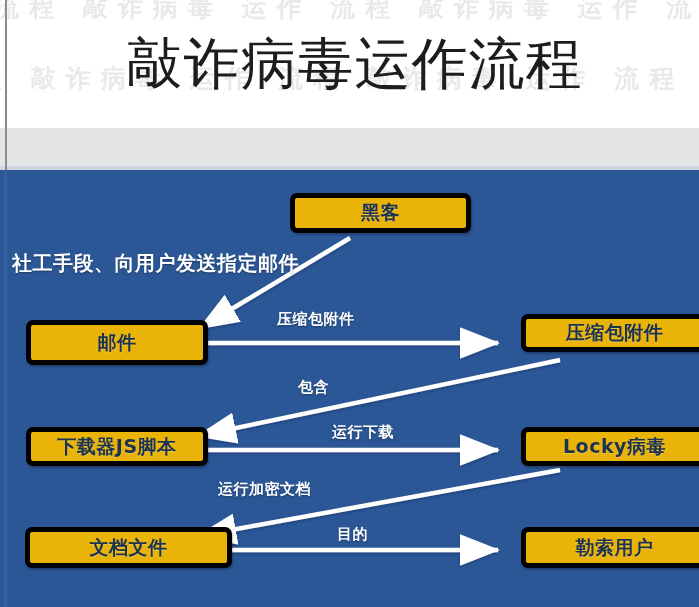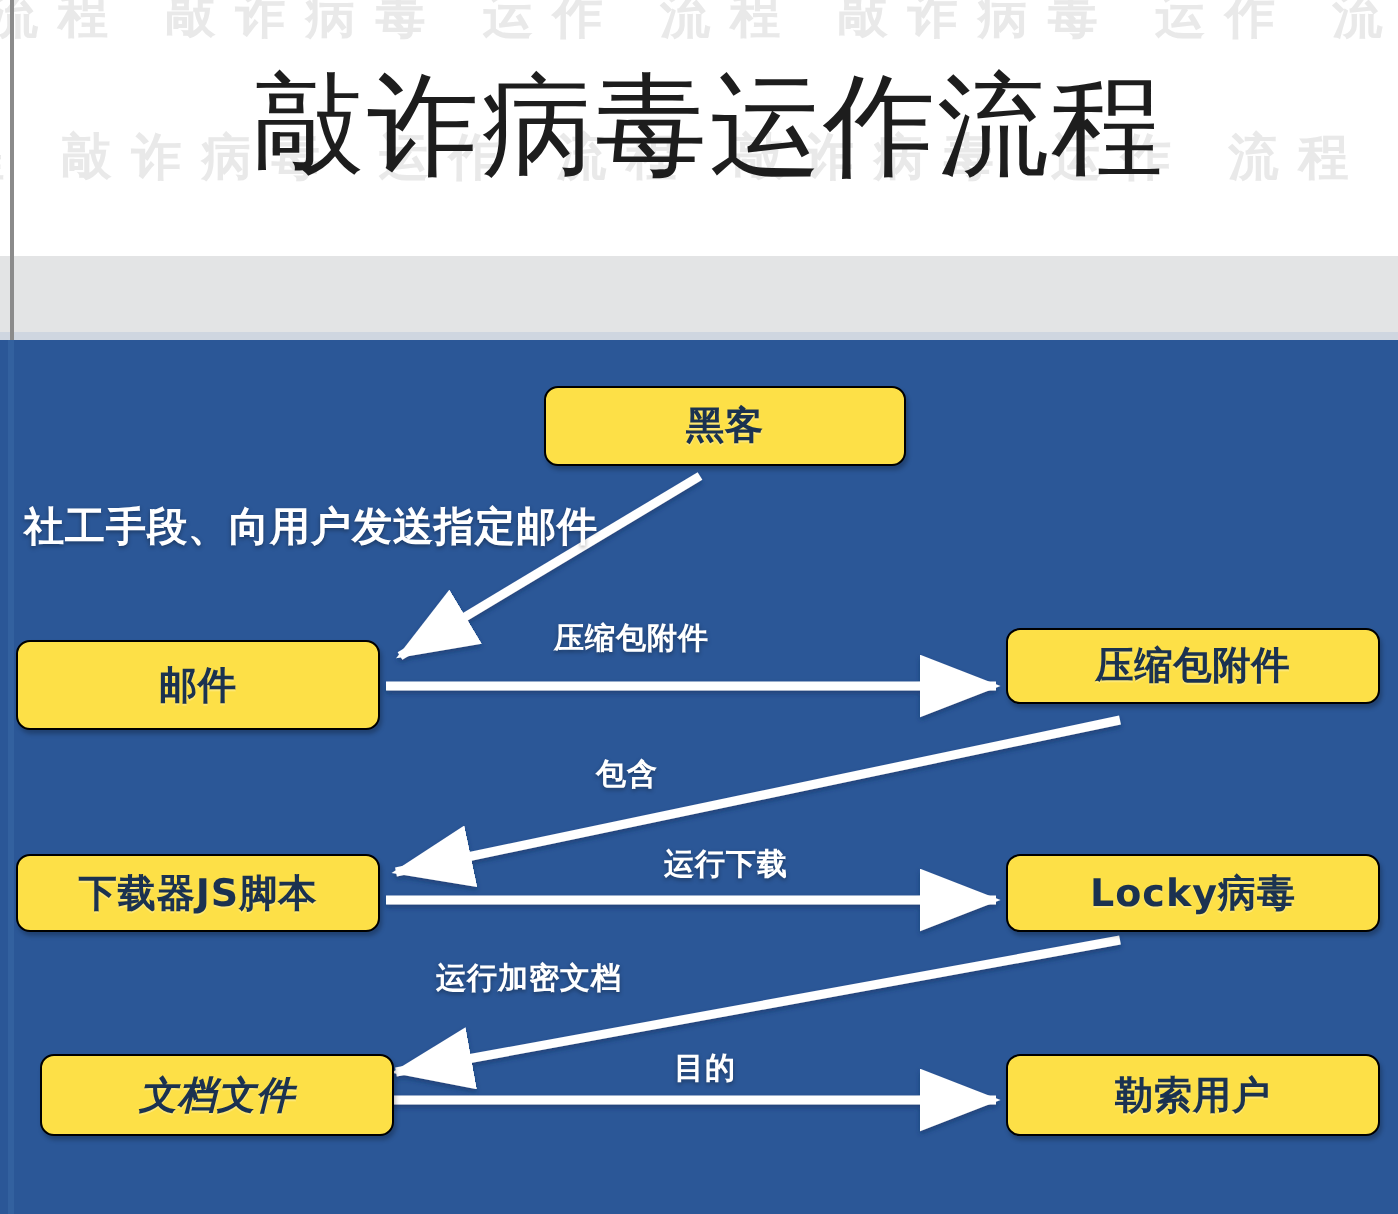--- a/index.html
+++ b/index.html
@@ -115,34 +115,35 @@
     left: 0;
     top: 0;
     width: 699px;
     height: 437px;
   }
 
   
   .node {
     position: absolute;
     box-sizing: border-box;
-    background: #fde047;
-    border: 1px solid #000000;
+    background: #eab308;
+    border: 5px solid #000000;
     border-radius: 7px;
     display: flex;
     align-items: center;
     justify-content: center;
     color: #1b3250;
     font-weight: bold;
     font-size: 19px;
     letter-spacing: 0.5px;
     box-shadow: 1px 2px 2px rgba(0,0,0,0.25);
     text-shadow: 0 1px 0 rgba(255,255,255,0.25);
     font-family: "DejaVu Sans", "Liberation Sans", sans-serif;
     z-index: 3;
+    margin-left: 18px;
   }
 
   
   .edge-label {
     position: absolute;
     color: #ffffff;
     font-size: 15px;
     font-weight: bold;
     white-space: nowrap;
     letter-spacing: 0.5px;
@@ -203,21 +204,21 @@
     <div class="node" style="left:272px; top:23px; width:181px; height:40px;">黑客</div>
 
     <div class="node" style="left:8px; top:150px; width:182px; height:45px;">邮件</div>
 
     <div class="node" style="left:503px; top:144px; width:187px; height:38px;">压缩包附件</div>
 
     <div class="node" style="left:8px; top:257px; width:182px; height:39px;">下载器JS脚本</div>
 
     <div class="node" style="left:503px; top:257px; width:187px; height:39px;">Locky病毒</div>
 
-    <div class="node" style="left:20px; top:357px; width:177px; height:41px;font-style:italic;">文档文件</div>
+    <div class="node" style="left:7px; top:357px; width:207px; height:41px;">文档文件</div>
 
     <div class="node" style="left:503px; top:357px; width:187px; height:41px;">勒索用户</div>
 
     <div class="edge-label big" style="left:12px; top:80px;">社工手段、向用户发送指定邮件</div>
 
     <div class="edge-label" style="left:277px; top:140px;">压缩包附件</div>
 
     <div class="edge-label" style="left:298px; top:208px;">包含</div>
 
     <div class="edge-label" style="left:332px; top:253px;">运行下载</div>

